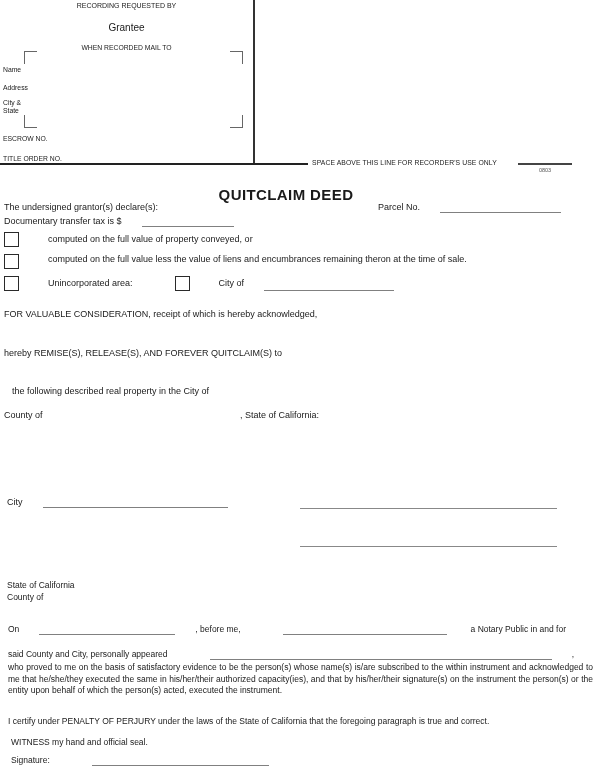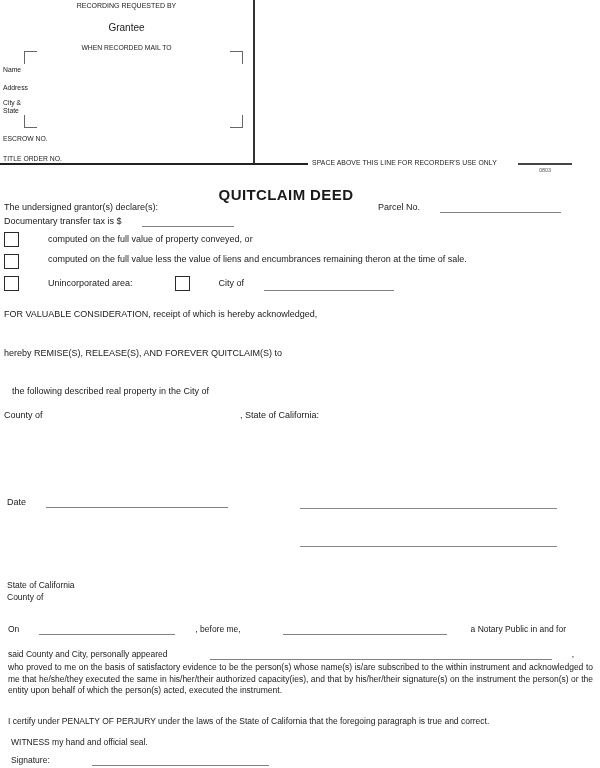--- a/index.html
+++ b/index.html
@@ -106,21 +106,21 @@
   </div>
 
   <div class="abs t9" style="left:4px; top:309px;">FOR VALUABLE CONSIDERATION, receipt of which is hereby acknowledged,</div>
   <div class="abs t9" style="left:4px; top:348px;">hereby REMISE(S), RELEASE(S), AND FOREVER QUITCLAIM(S) to</div>
   <div class="abs t9" style="left:4px; top:386px;padding-left:8px;">the following described real property in the City of</div>
 
   <div class="abs t9" style="left:4px; top:410px;">County of</div>
   <div class="abs t9" style="left:240px; top:410px;">, State of California:</div>
 
   <div class="abs t9 flexrow" style="left:7px; top:497px; width:221px;">
-    <span>Date</span>
+    <span>City</span>
       <span class="wline" style="flex:1; height:10px;"></span>
   </div>
   <div class="abs" style="left:300px; top:508px; width:257px; border-bottom:1.5px solid #888;"></div>
   <div class="abs" style="left:300px; top:546px; width:257px; border-bottom:1.5px solid #888;"></div>
 
   <div class="abs t85" style="left:7px; top:580px;">State of California</div>
   <div class="abs t85" style="left:7px; top:592px;">County of</div>
 
   <div class="abs t85 flexrow" style="left:8px; top:624px; width:558px;">
     <span>On</span><span class="wline" style="width:136px; height:10px;"></span><span>, before me,</span>&nbsp;<span class="wline" style="flex:1; height:10px; margin-right:4px;"></span><span>a Notary Public in and for</span>

